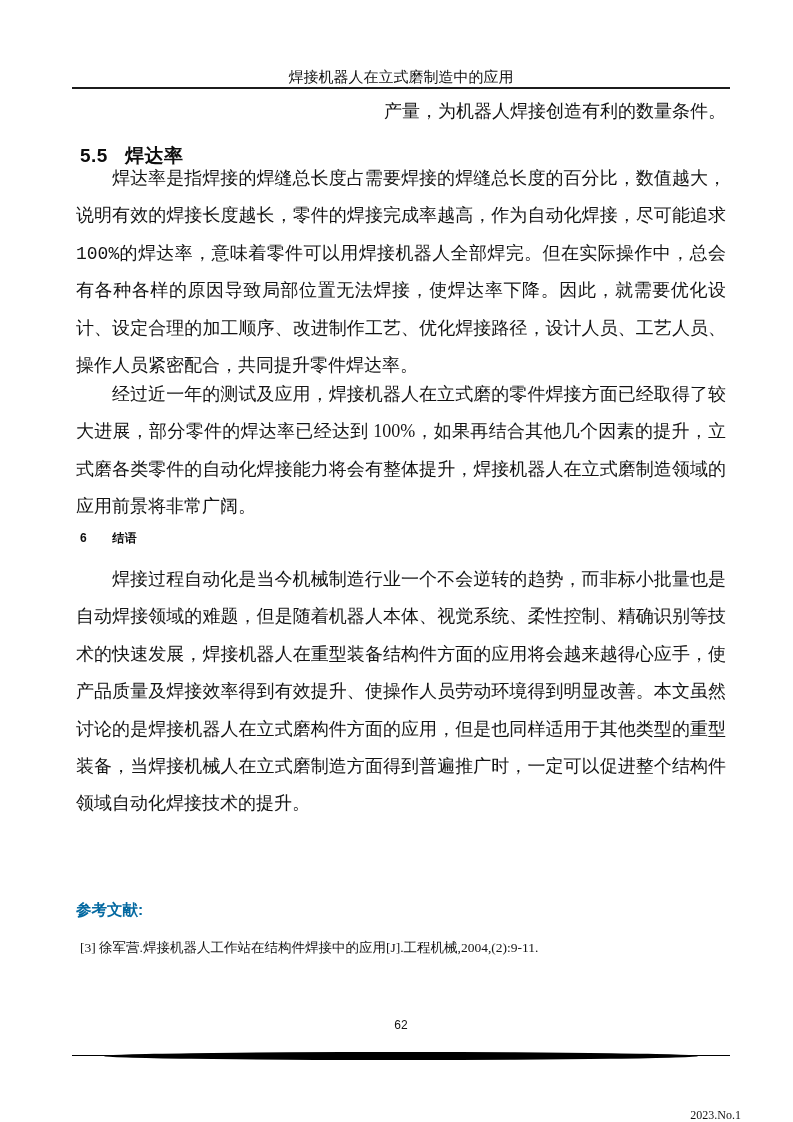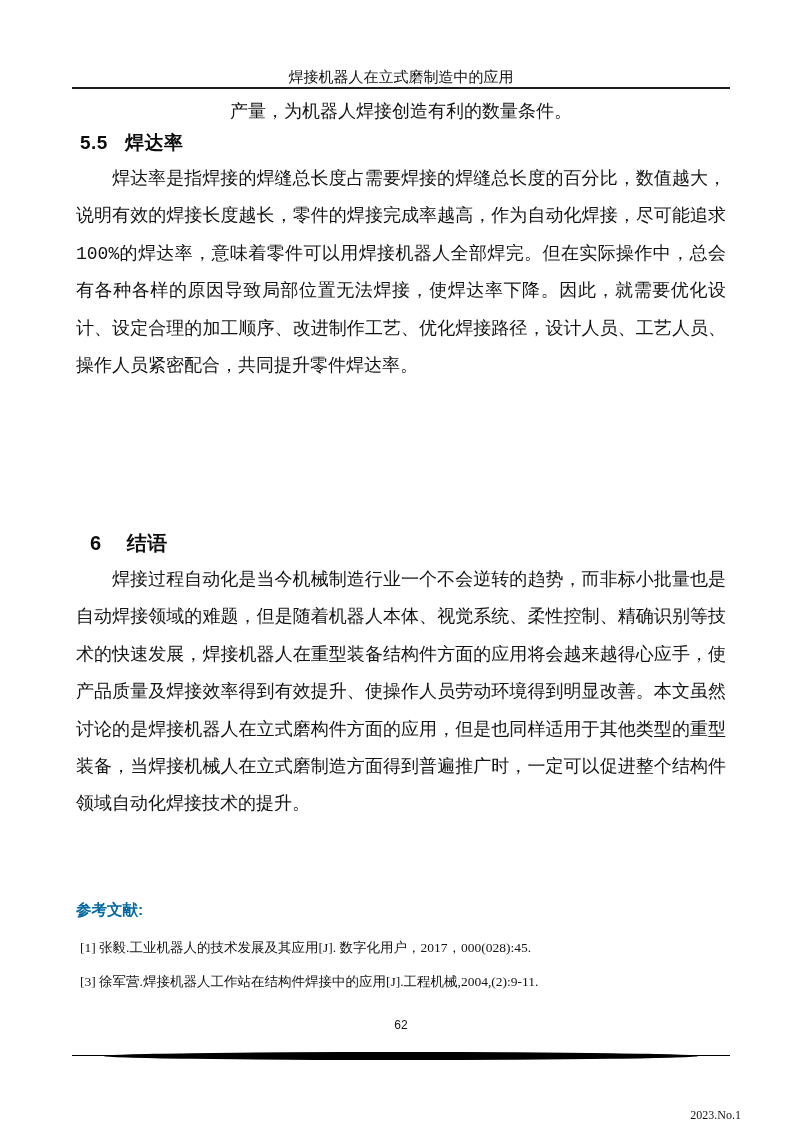--- a/index.html
+++ b/index.html
@@ -27,34 +27,34 @@
     position: absolute; top: 83px; left: 68px; width: 658px;
     border-top: 2px solid #1c1c1c;
   }
   
   .bodytext {
     position: absolute; left: 68px; width: 658px;
     font-size: 18px; line-height: 37.4px;
     text-align: justify;
     color: #141414;
   }
-  .intro-line { top: 90px; line-height: 26px; text-align: center; }
+  .intro-line { top: 90px; line-height: 26px; text-align: right; }
   .para-indent { text-indent: 2em; }
   .p1 { top: 153px; font-family: Liberation Mono, monospace; }
   .p2 { top: 368px; }
   .p3 { top: 553px; }
   
   .section-heading {
     position: absolute; left: 68px;
     font-family: "Liberation Sans", "DejaVu Sans", sans-serif;
     font-weight: bold; color: #0d0d0d;
     letter-spacing: 0.5px;
   }
-  .h55 { top: 122px; font-size: 19px; }
-  .h6  { top: 522px; font-size: 20px; margin-left: 10px; }
+  .h55 { top: 135px; font-size: 19px; }
+  .h6  { top: 522px; font-size: 12px; }
   .section-heading .sec-num { margin-right: 9px; }
   .h6 .sec-num { margin-right: 17px; }
   
   .ref-heading {
     position: absolute; top: 892px; left: 68px;
     font-family: "Liberation Sans", "DejaVu Sans", sans-serif;
     font-weight: bold; font-size: 15.5px; color: #0369a1;
   }
   .ref-list {
     position: absolute; top: 923px; left: 68px; width: 658px;
@@ -95,31 +95,31 @@
   <div class="header-rule"></div>
 
   <p class="bodytext intro-line">产量，为机器人焊接创造有利的数量条件。</p>
 
   <h2 class="section-heading h55">
     <span class="sec-num">5.5</span><span>焊达率</span>
   </h2>
 
   <p class="bodytext para-indent p1">焊达率是指焊接的焊缝总长度占需要焊接的焊缝总长度的百分比，数值越大，说明有效的焊接长度越长，零件的焊接完成率越高，作为自动化焊接，尽可能追求 100%的焊达率，意味着零件可以用焊接机器人全部焊完。但在实际操作中，总会有各种各样的原因导致局部位置无法焊接，使焊达率下降。因此，就需要优化设计、设定合理的加工顺序、改进制作工艺、优化焊接路径，设计人员、工艺人员、操作人员紧密配合，共同提升零件焊达率。</p>
 
+  <p class="bodytext para-indent p2">经过近一年的测试及应用，焊接机器人在立式磨的零件焊接方面已经取得了较大进展，部分零件的焊达率已经达到 100%，如果再结合其他几个因素的提升，立式磨各类零件的自动化焊接能力将会有整体提升，焊接机器人在立式磨制造领域的应用前景将非常广阔。</p>
 
   <h2 class="section-heading h6">
     <span class="sec-num">6</span><span>结语</span>
   </h2>
 
   <p class="bodytext para-indent p3">焊接过程自动化是当今机械制造行业一个不会逆转的趋势，而非标小批量也是自动焊接领域的难题，但是随着机器人本体、视觉系统、柔性控制、精确识别等技术的快速发展，焊接机器人在重型装备结构件方面的应用将会越来越得心应手，使产品质量及焊接效率得到有效提升、使操作人员劳动环境得到明显改善。本文虽然讨论的是焊接机器人在立式磨构件方面的应用，但是也同样适用于其他类型的重型装备，当焊接机械人在立式磨制造方面得到普遍推广时，一定可以促进整个结构件领域自动化焊接技术的提升。</p>
 
   <div class="ref-heading">参考文献:</div>
 
   <div class="ref-list">
-    <div class="ref-item">[1] 张毅.工业机器人的技术发展及其应用[J]. 数字化用户，2017，000(028):45.</div>
     <div class="ref-item">[3] 徐军营.焊接机器人工作站在结构件焊接中的应用[J].工程机械,2004,(2):9-11.</div>
   </div>
 
   <div class="footer-rule-thin"></div>
   <div class="footer-rule-lens"></div>
   <div class="footer-pagenum">62</div>
   <div class="footer-issue">2023.No.1</div>
 
 </div>
 

